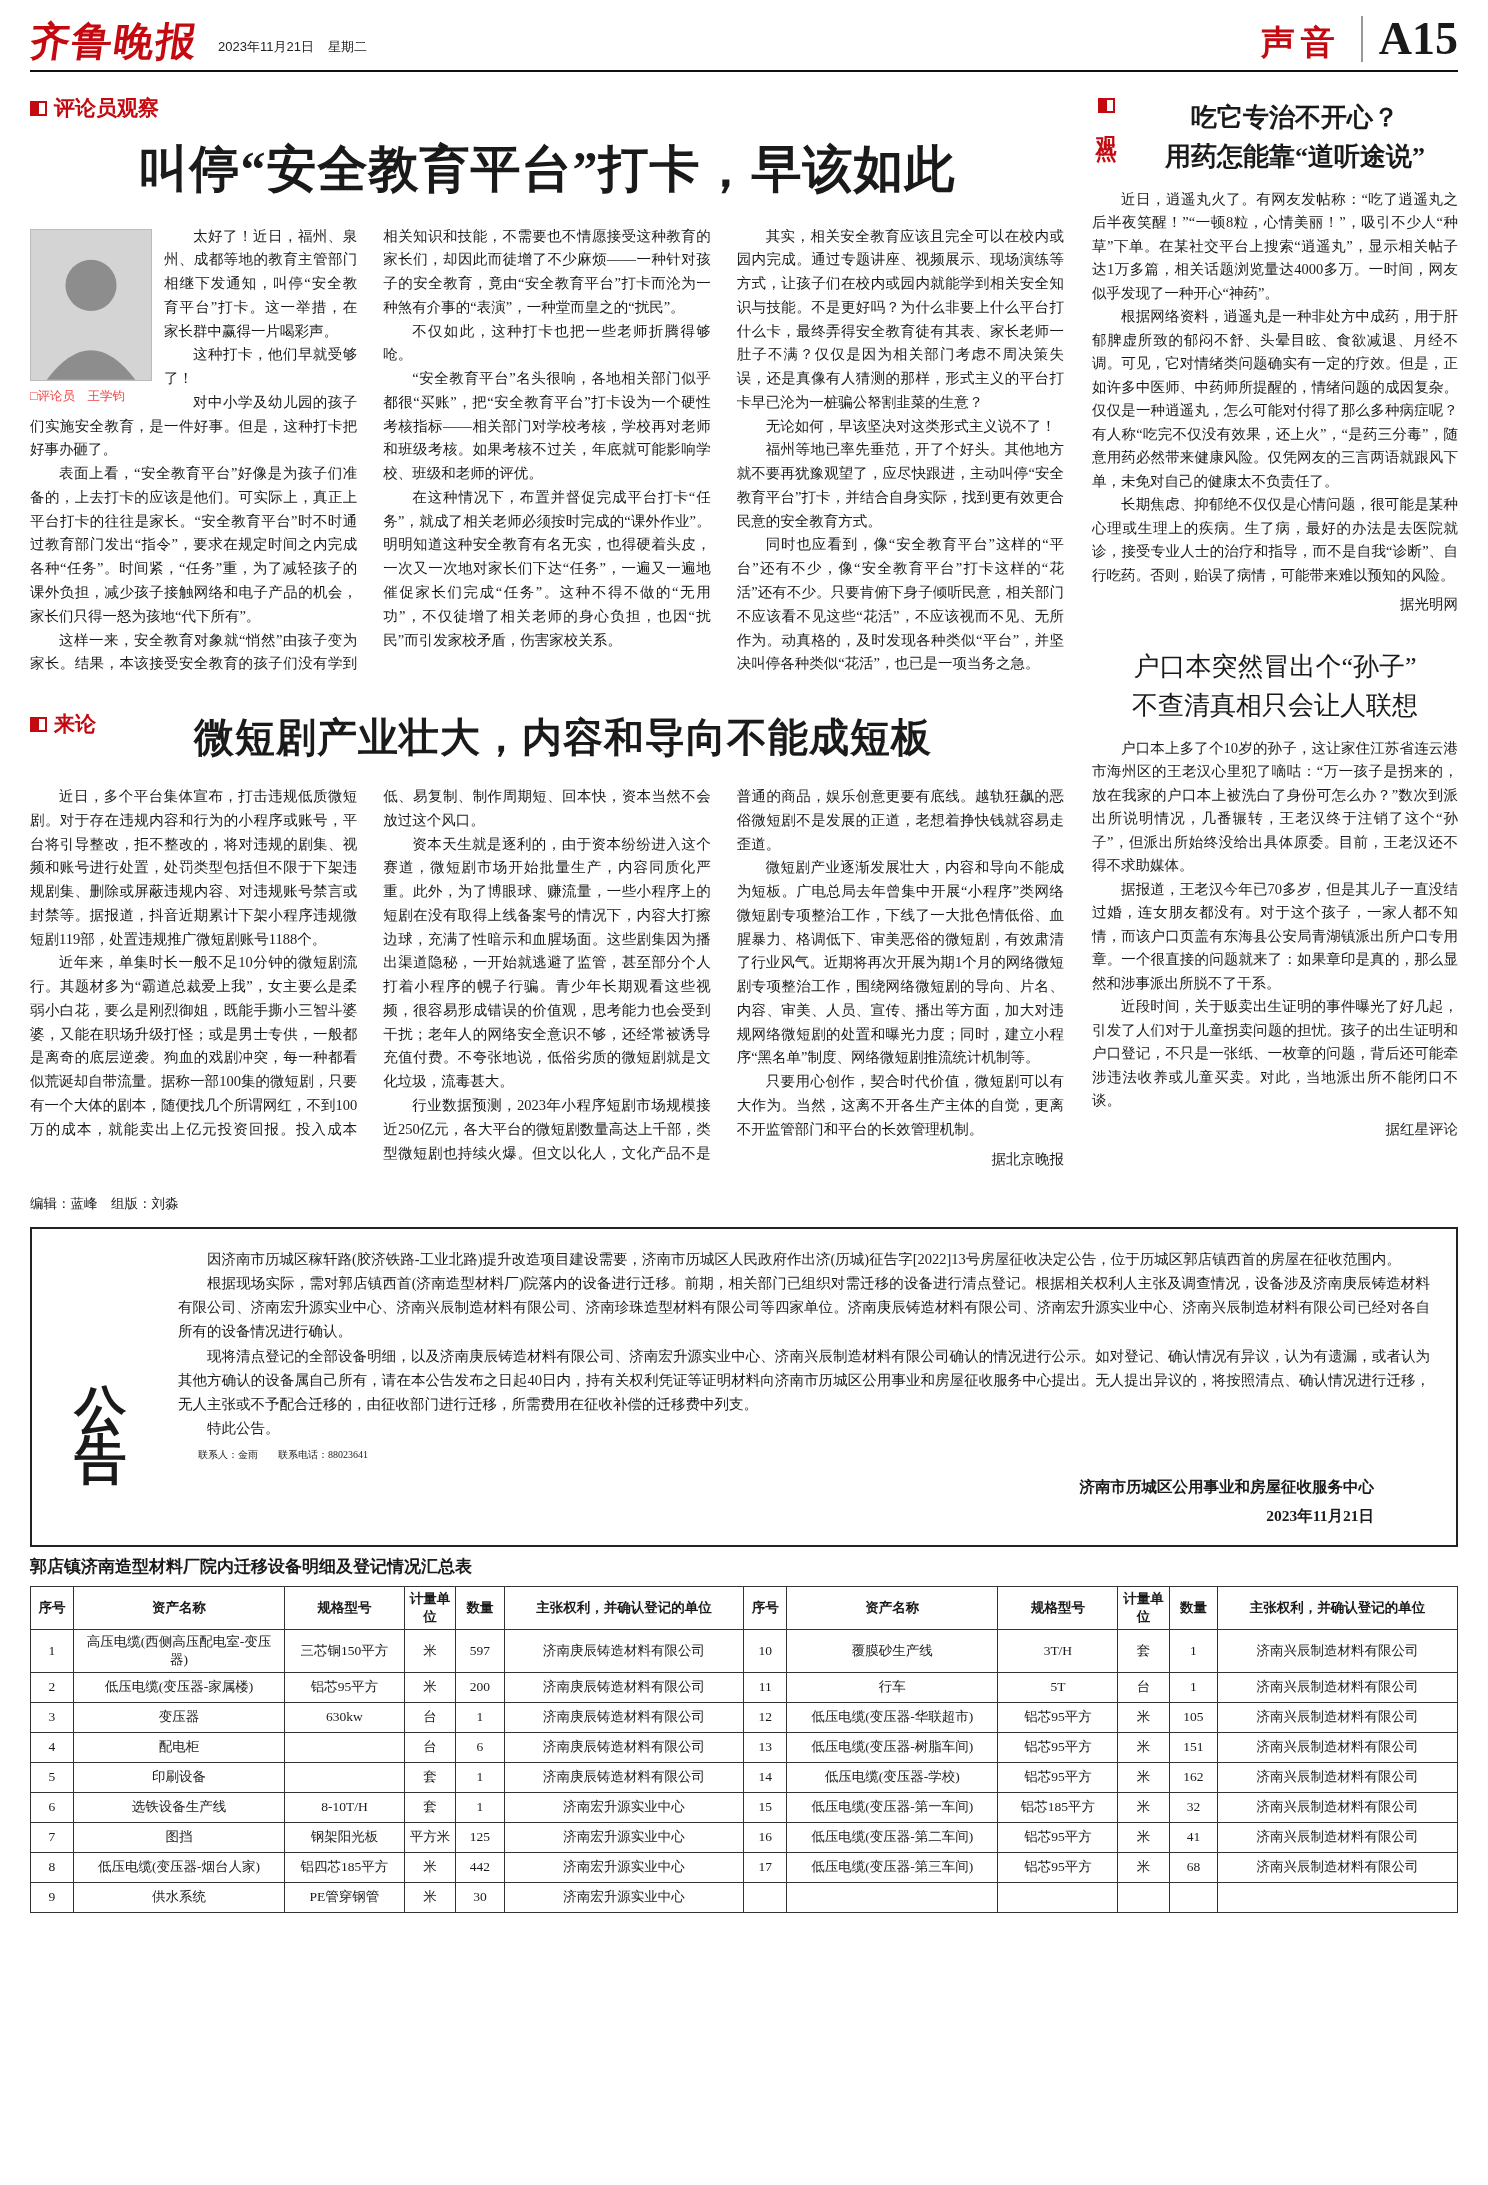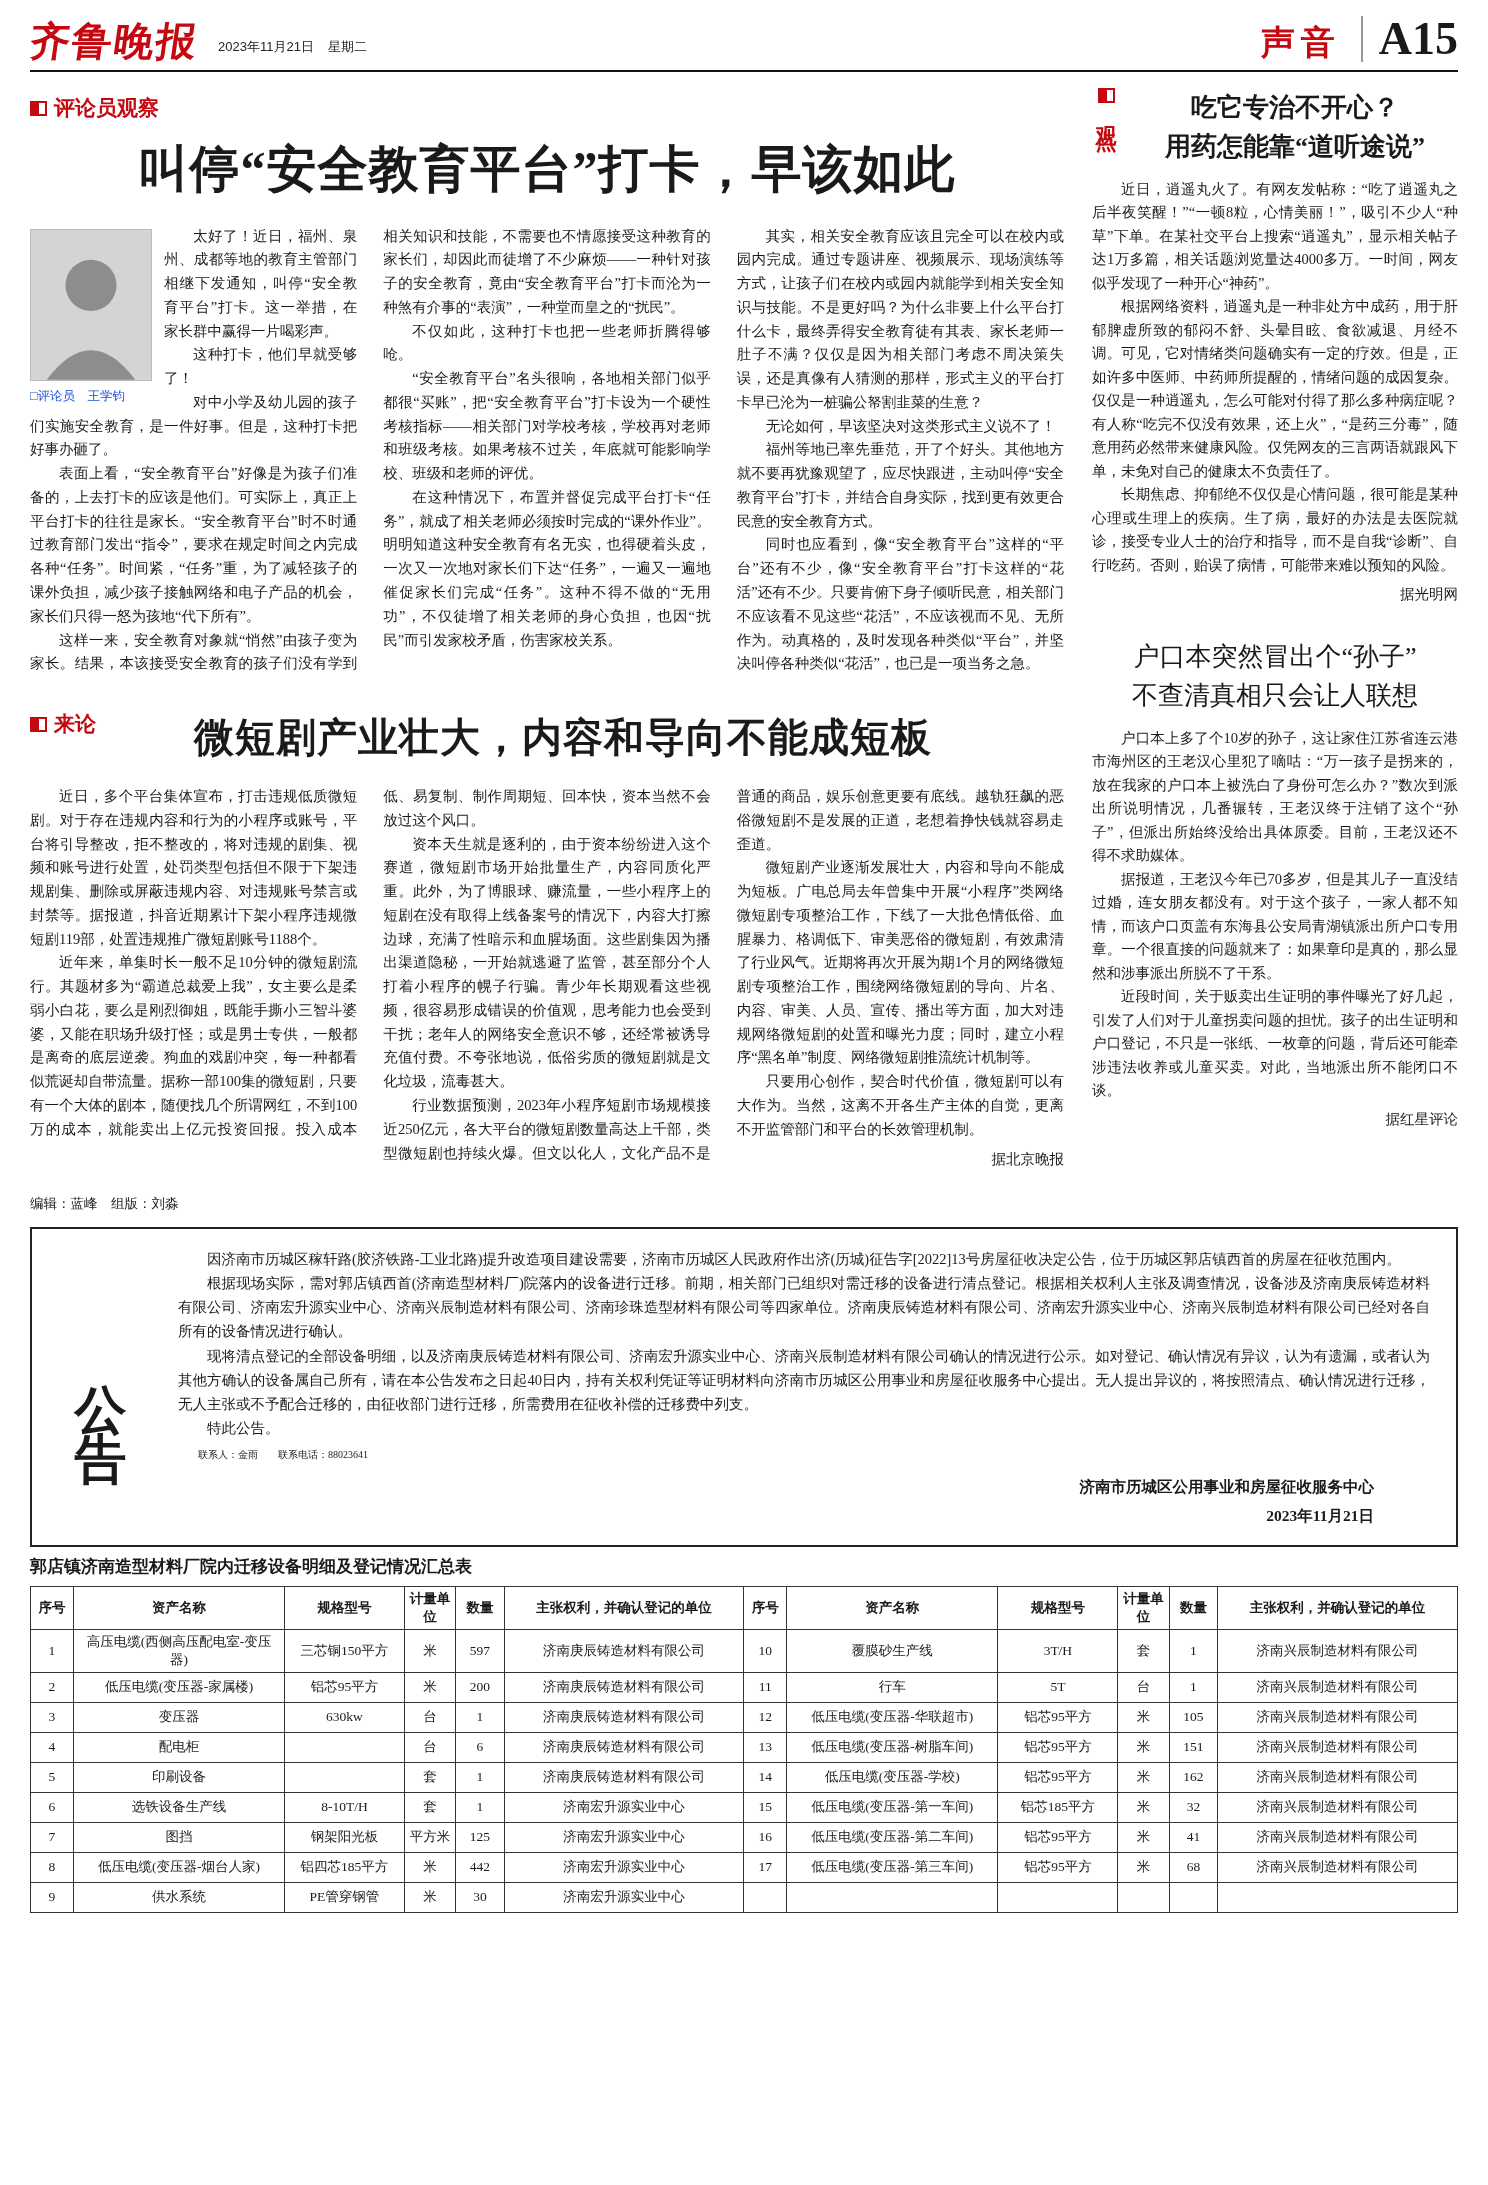--- a/index.html
+++ b/index.html
@@ -10,36 +10,36 @@
   .masthead { display:flex; align-items:flex-end; gap:20px; padding-bottom:8px; border-bottom:2px solid #111; }
   .logo { color:#c40a10; font-size:40px; font-weight:900; transform:skewX(-8deg); letter-spacing:2px; line-height:1; }
   .dateline { font-size:13px; color:#222; padding-bottom:6px; display:flex; gap:14px; font-family:"Liberation Sans",sans-serif; }
   .mast-spacer { flex:1; }
   .section-name { color:#c40a10; font-size:34px; font-weight:900; letter-spacing:6px; line-height:1; padding-bottom:2px; }
   .page-number { font-size:46px; font-weight:900; color:#1a1a1a; line-height:1; border-left:2px solid #999; padding-left:16px; }
 
   
   .content { display:flex; gap:28px; margin-top:16px; }
   .left-col { flex:1 1 auto; min-width:0; }
-  .sidebar { flex:0 0 366px; width:366px; }
+  .sidebar { flex:0 0 366px; width:366px;margin-top:10px; }
 
   
   .kicker { display:flex; align-items:center; gap:7px; color:#c40a10; font-size:21px; font-weight:bold; white-space:nowrap; }
   .red-box-icon { width:17px; height:15px; border:2px solid #c40a10; position:relative; display:inline-block; flex:0 0 auto; }
   .red-box-icon::before { content:""; position:absolute; left:0; top:0; width:7px; height:100%; background:#c40a10; }
 
   
   .obs-top { display:flex; gap:28px; align-items:flex-start; margin:6px 0 4px; }
   .lede { width:560px; font-weight:bold; font-size:15px; line-height:1.8; text-align:justify; }
   .headline { font-size:50px; text-align:center; margin:16px 40px 24px; font-weight:900; letter-spacing:1px; line-height:1.25; }
   .article-cols { column-count:3; column-gap:26px; font-size:14.5px; line-height:1.64; text-align:justify; }
   .article-cols p, .cols p, .sb-body p, .notice-body p { margin:0; text-indent:2em; }
   .author-figure { float:left; width:122px; margin:4px 12px 6px 0; }
   .photo { width:122px; height:152px; background:#d9d9d9; border:1px solid #bbb; display:block; }
-  .author-figure figcaption { font-size:12.5px; margin-top:5px; color:#1d4ed8; }
+  .author-figure figcaption { font-size:12.5px; margin-top:5px; color:#ef4444; }
 
   
   .sb-head { display:flex; gap:12px; align-items:flex-start; }
   .vp-label { display:flex; flex-direction:column; align-items:center; gap:5px; flex:0 0 auto; }
   .vp-text { writing-mode:vertical-rl; color:#c40a10; font-size:21px; font-weight:bold; letter-spacing:6px; }
   .sb-title { flex:1; text-align:center; font-size:26px; font-weight:900; line-height:1.5; margin:0; }
   .sb-title-2 { text-align:center; font-size:26px; font-weight:400; line-height:1.5; margin:30px 0 0; }
   .sb-body { margin-top:12px; font-size:14.5px; line-height:1.62; text-align:justify; }
   .source { text-align:right; font-weight:normal; text-indent:0 !important; margin-top:6px !important; }
 

